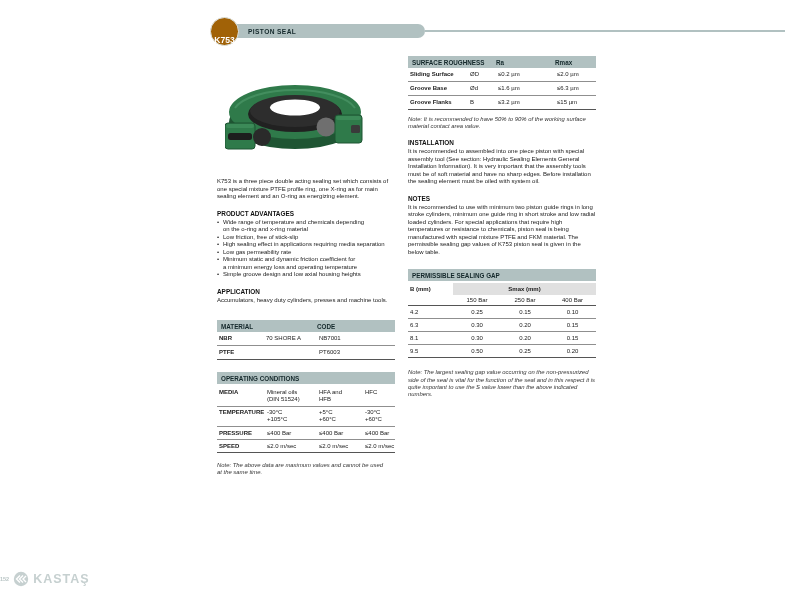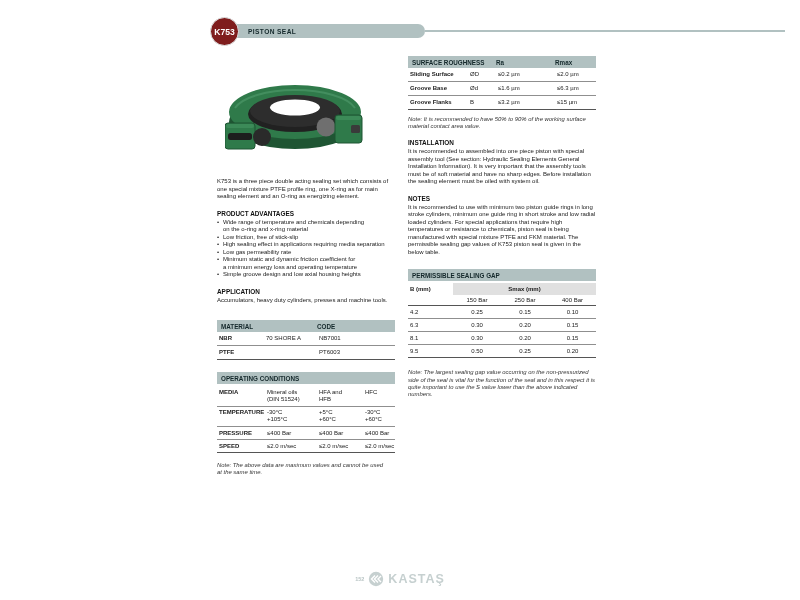--- a/index.html
+++ b/index.html
@@ -6,22 +6,22 @@
   html,body { width:800px; height:600px; background:#fff; overflow:hidden;
               font-family:"Liberation Sans", sans-serif; color:#1a1a1a; }
   #page { position:relative; width:800px; height:600px; background:#fff; }
 
   
   .hdr-pill { position:absolute; left:224px; top:24px; width:201px; height:14px;
               background:#b1c1c1; border-radius:8px; display:flex; align-items:center;
               padding-left:24px; font-size:6.6px; font-weight:bold; color:#15292c;
               letter-spacing:.4px; }
   .hdr-circle { position:absolute; left:210px; top:17px; width:29px; height:29px;
-                border-radius:50%; background:#7f1d1d; color:#fff; display:flex;
-                align-items:center; justify-content:center; font-size:8.6px;
+                border-radius:50%; background:#a16207; color:#fff; display:flex;
+                align-items:flex-end; justify-content:center; font-size:8.6px;
                 font-weight:bold; z-index:2; border:1.5px solid #dfe7e7; }
   .hdr-rule { position:absolute; left:425px; top:30px; width:360px; height:1.5px;
               background:#b1c1c1; }
 
   
   .col-left  { position:absolute; left:217px; top:70px;  width:178px; }
   .col-right { position:absolute; left:408px; top:56px;  width:188px; }
 
   .para { font-size:6px; line-height:7.5px; color:#1a1a1a; }
   .sec-h { font-size:6.4px; font-weight:bold; margin-top:9px; margin-bottom:2px; color:#111; }
@@ -65,21 +65,21 @@
   .sg-sub .smax { background:#e0e0e0; text-align:center; height:12px; line-height:12px; }
   .sg-bars { display:grid; grid-template-columns:45px 48px 48px 47px; height:11px;
              align-items:center; font-size:6px; border-bottom:1px solid #555; }
   .sg-row { grid-template-columns:45px 48px 48px 47px; height:13px; }
 
   
   .figure { margin:4px 0 6px 8px; width:140px; height:94px; }
 
   
   .footer { position:absolute; left:0; top:571px; width:800px; display:flex;
-            align-items:center; justify-content:center; gap:3px; }
+            align-items:center; justify-content:flex-start; gap:3px; }
   .pageno { font-size:5.5px; color:#b9c5c5; font-weight:bold; }
   .brand-txt { font-size:12.5px; font-weight:bold; color:#c6d0d0; letter-spacing:1px; }
 </style>
 </head>
 <body>
 
 <div id="page">
 
   <div class="hdr-pill">
     <span>PISTON SEAL</span>

